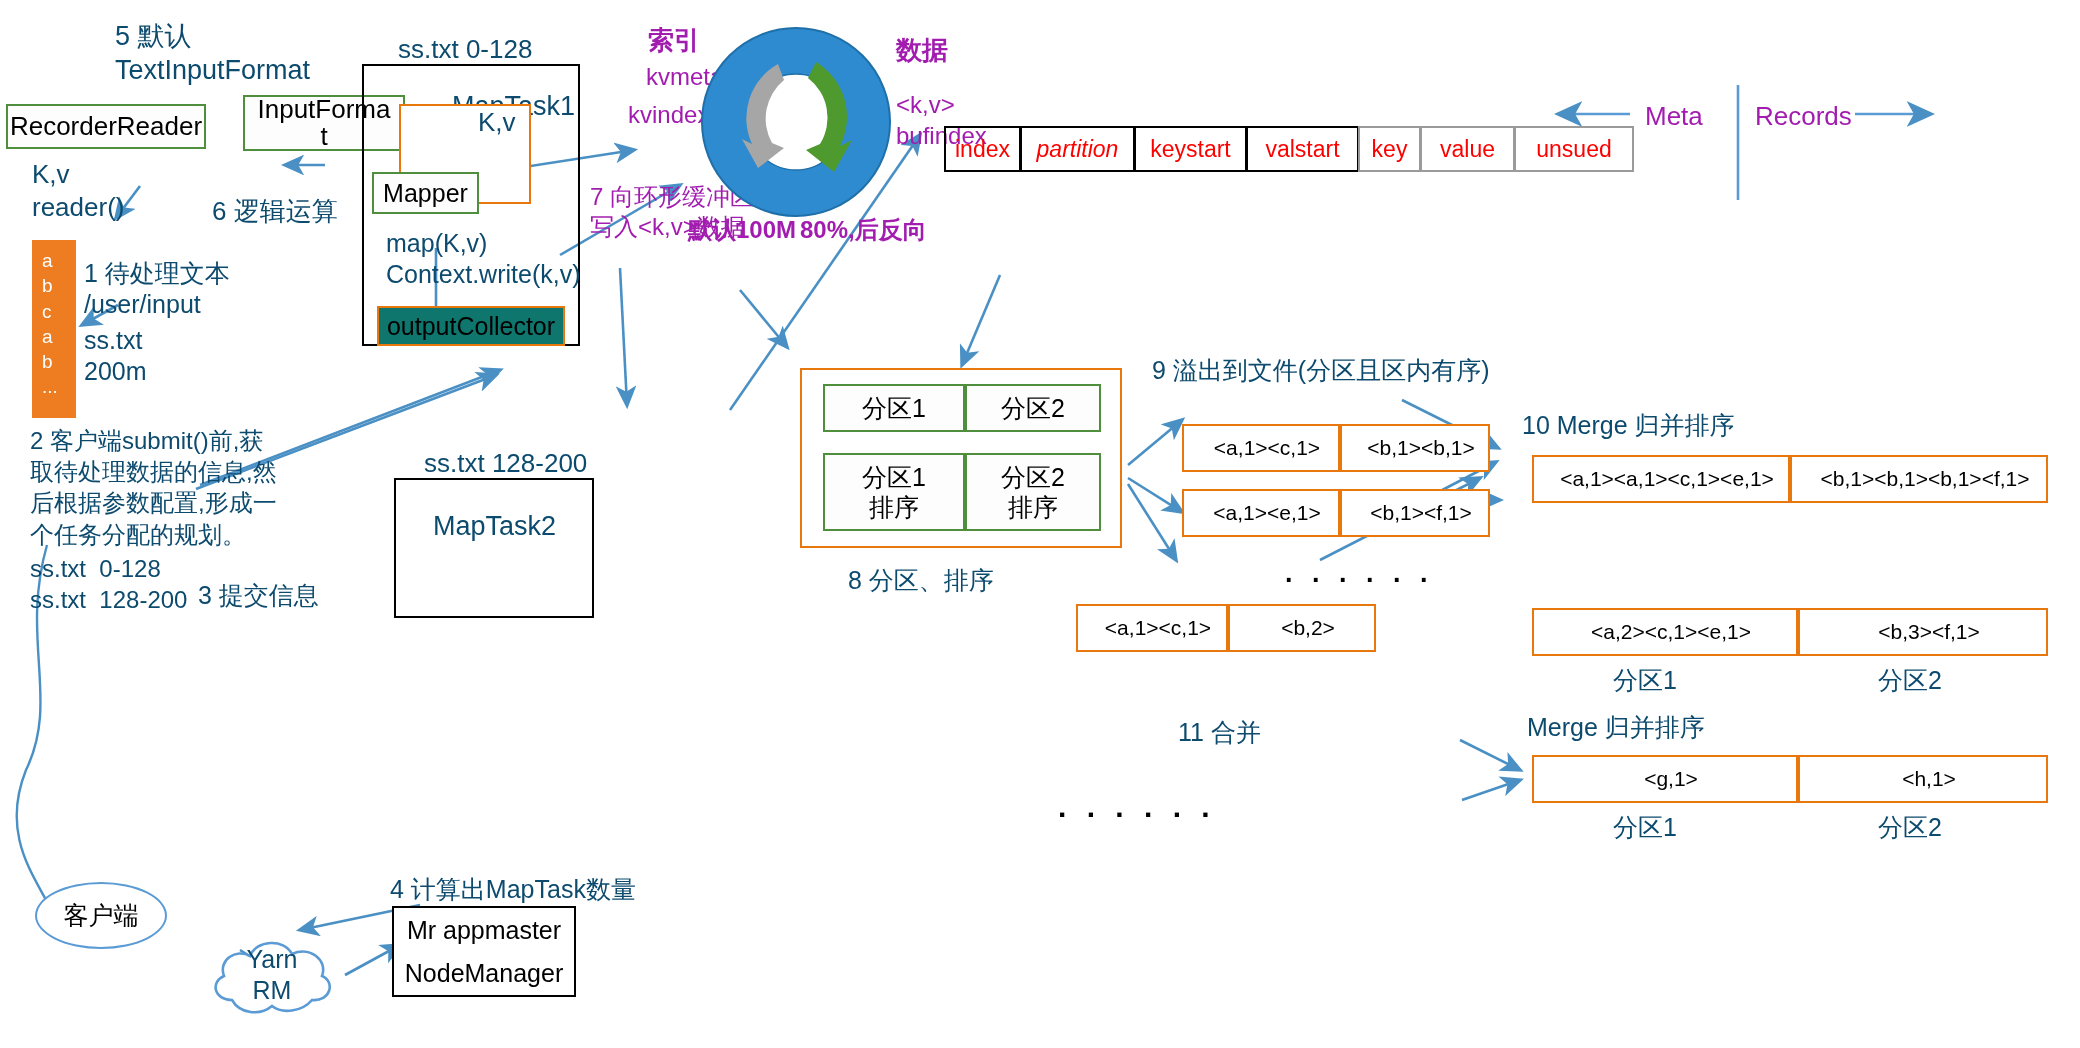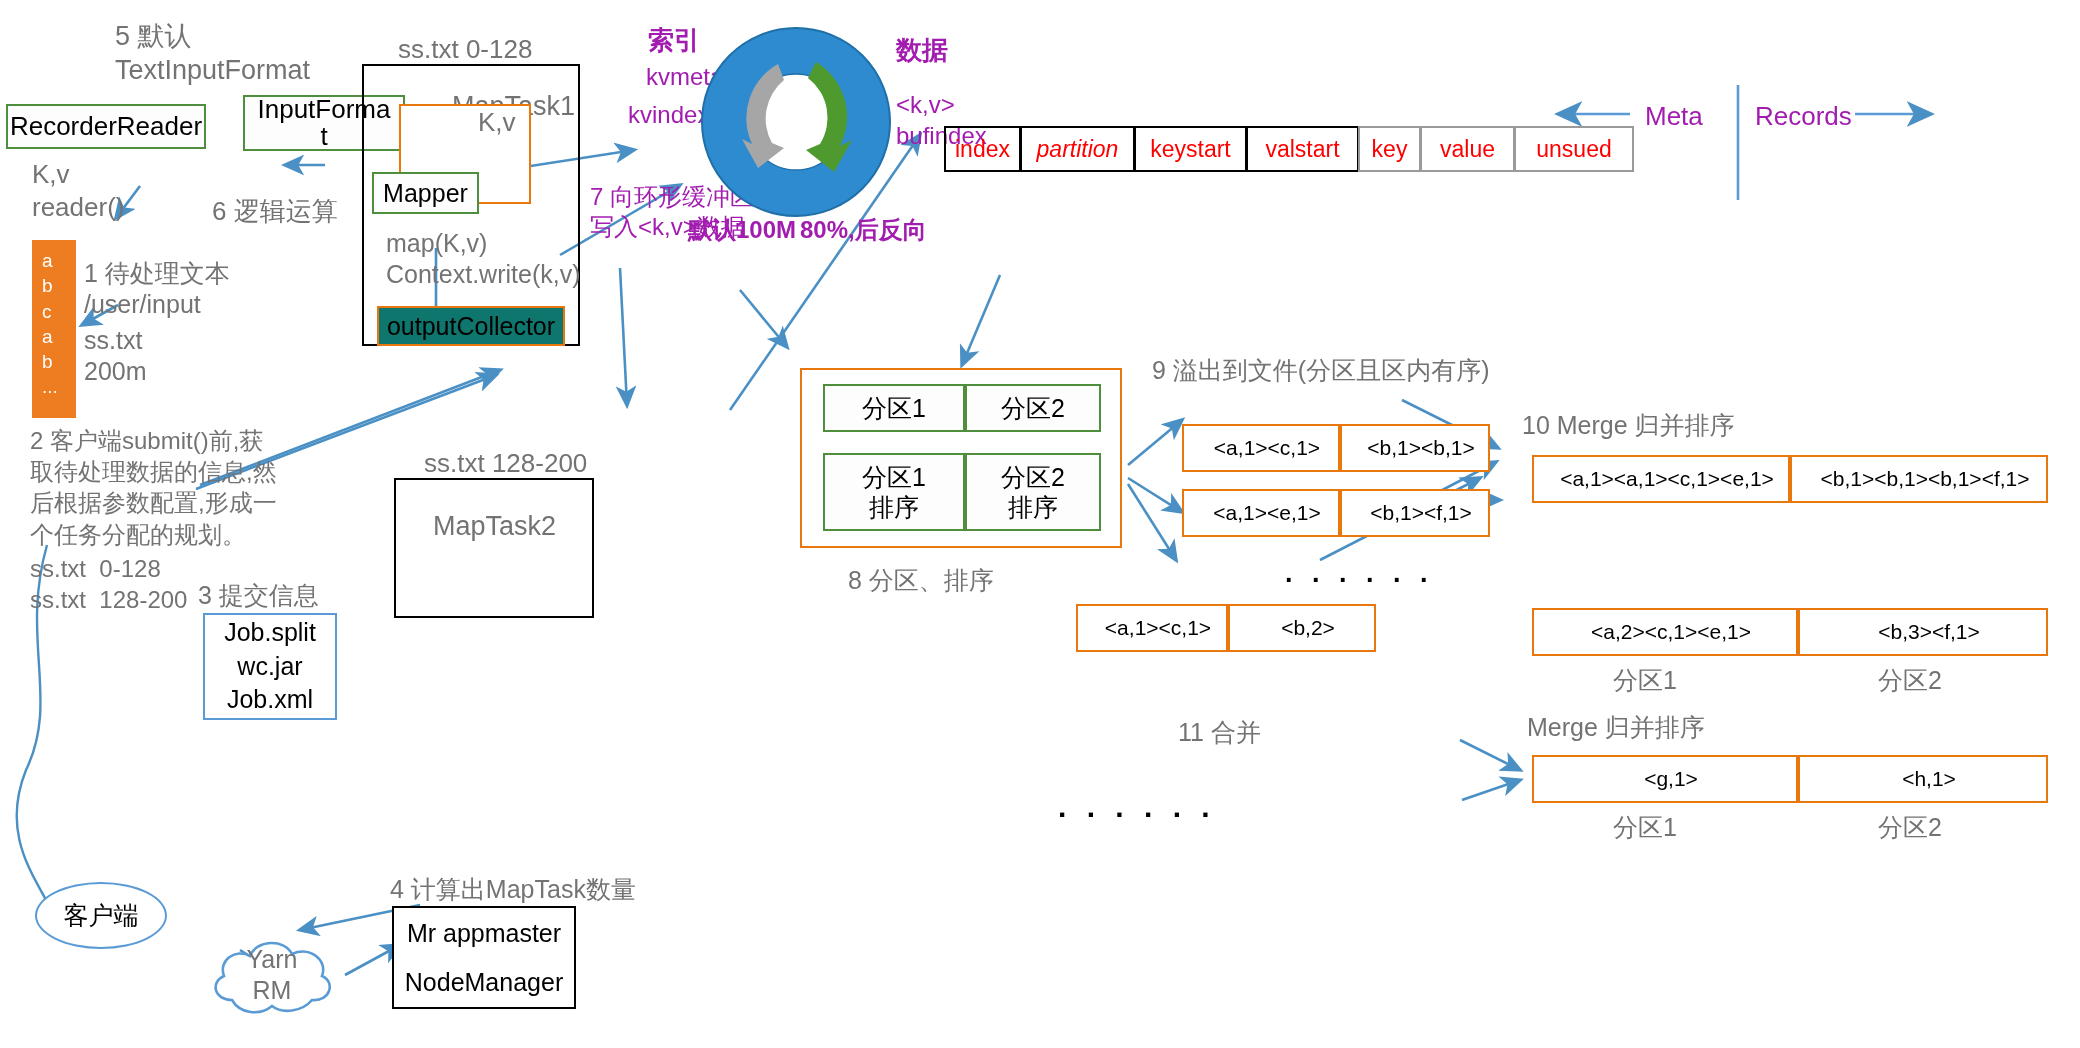--- a/index.html
+++ b/index.html
@@ -1,20 +1,20 @@
 <!DOCTYPE html>
 <html><head>
 <meta charset="utf-8">
 <style>
   html,body{margin:0;padding:0;background:#ffffff;}
   body{width:2080px;height:1048px;position:relative;overflow:hidden;
        font-family:"Liberation Sans","DejaVu Sans",sans-serif;color:#000;}
   #stage{position:absolute;left:0;top:0;width:2080px;height:1048px;}
   .abs{position:absolute;box-sizing:border-box;}
-  .txt{position:absolute;white-space:pre;line-height:1.25;color:#737373;}
+  .txt{position:absolute;white-space:pre;line-height:1.25;color:#0c4a6e;}
   .red{color:#a21caf;}
   .boxg{position:absolute;box-sizing:border-box;border:2px solid #4E8E3C;background:#fdfdfd;
         display:flex;align-items:center;justify-content:center;text-align:center;line-height:1.2;}
   .boxo{position:absolute;box-sizing:border-box;border:2px solid #E8770D;background:#0f766e;
         display:flex;align-items:center;justify-content:center;text-align:center;line-height:1.2;}
   .boxk{position:absolute;box-sizing:border-box;border:2px solid #000000;background:#fff;
         display:flex;align-items:center;justify-content:center;text-align:center;line-height:1.2;}
   .boxb{position:absolute;box-sizing:border-box;border:2px solid #5B9BD5;background:#fff;
         display:flex;flex-direction:column;align-items:center;justify-content:center;
         text-align:center;line-height:1.35;}
@@ -135,43 +135,38 @@
 
   <div class="txt" style="left:30px;top:425px;font-size:24px;line-height:1.3;">2 客户端submit()前,获
 取待处理数据的信息,然
 后根据参数配置,形成一
 个任务分配的规划。</div>
   <div class="txt" style="left:30px;top:553px;font-size:24px;line-height:1.3;">ss.txt  0-128
 ss.txt  128-200</div>
 
   <div class="txt" style="left:198px;top:580px;font-size:25px;">3 提交信息</div>
 
-  <div class="boxb" style="left:203px;top:613px;width:134px;height:107px;font-size:25px;">
-    <span>Job.split</span>
-    <span>wc.jar</span>
-    <span>Job.xml</span>
-  </div>
 
   <div class="abs" style="left:35px;top:882px;width:132px;height:67px;border:2.5px solid #5B9BD5;border-radius:50%;
               display:flex;align-items:center;justify-content:center;background:#fff;">
     <span style="font-size:25px;">客户端</span>
   </div>
 
   <div class="abs" style="left:206px;top:930px;width:132px;height:90px;">
     <svg width="132" height="90" viewBox="0 0 132 90">
       <path d="M26,70 C8,70 4,52 18,46 C12,30 30,18 44,26 C50,10 78,8 86,24
                C104,16 122,30 116,46 C130,52 124,72 106,70 C96,82 76,84 66,76
                C54,86 34,84 26,70 Z" fill="#ffffff" stroke="#5B9BD5" stroke-width="2.6"></path>
     </svg>
     <div class="txt" style="left:0;top:14px;width:132px;text-align:center;font-size:25px;line-height:1.25;">Yarn
 RM</div>
   </div>
 
   <div class="txt" style="left:390px;top:874px;font-size:25px;">4 计算出MapTask数量</div>
-  <div class="boxk" style="left:392px;top:906px;width:184px;height:103px;flex-direction:column;justify-content:space-around;font-size:25px;">
+  <div class="boxk" style="left:392px;top:906px;width:184px;height:91px;flex-direction:column;justify-content:space-around;font-size:25px;">
     <span>Mr appmaster</span>
     <span>NodeManager</span>
   </div>
 
   <div class="txt" style="left:398px;top:33px;font-size:26px;">ss.txt 0-128</div>
   <div class="boxk" style="left:362px;top:64px;width:218px;height:282px;background:transparent;"></div>
   <div class="txt" style="left:452px;top:74px;font-size:27px;margin-top:16px;">MapTask1</div>
 
   <div class="boxo-plain" style="left:399px;top:104px;width:132px;height:100px;"></div>
   <div class="txt" style="left:478px;top:106px;font-size:26px;">K,v</div>

